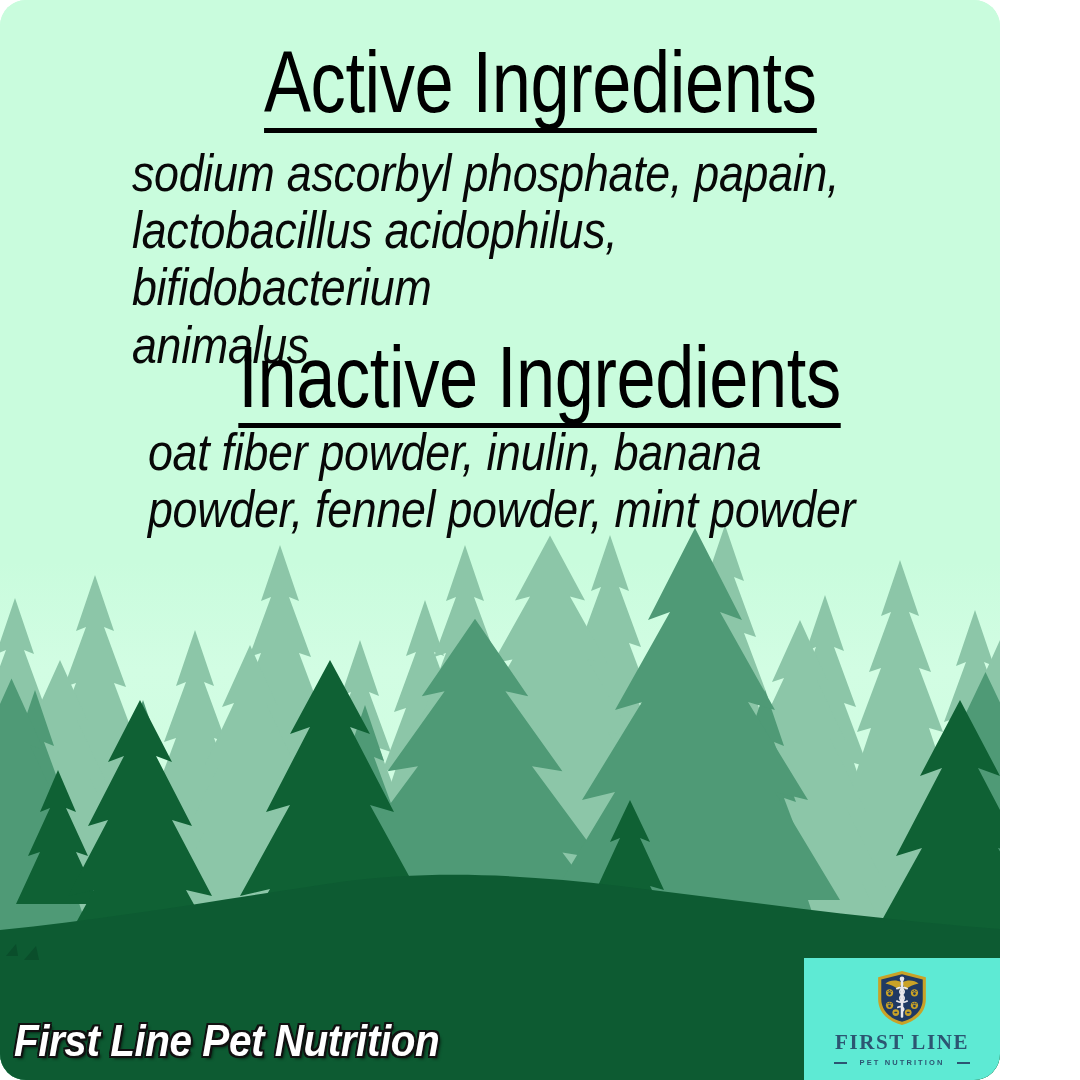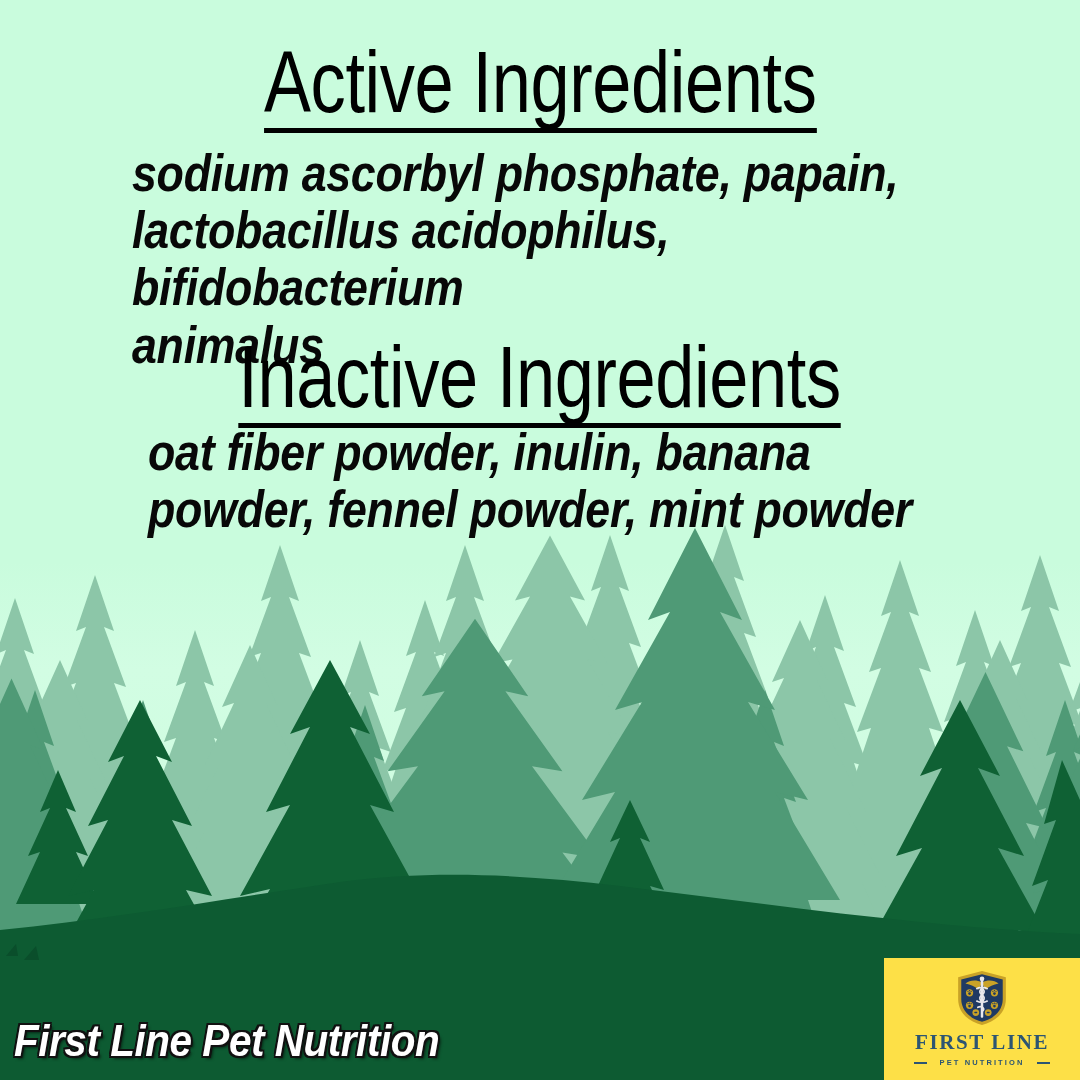--- a/index.html
+++ b/index.html
@@ -2,25 +2,26 @@
 <html><head>
 <meta charset="utf-8">
 <style>
   html, body {
     margin: 0;
     padding: 0;
     background: #ffffff;
   }
   #poster {
     position: relative;
-    width: 1080px;
+    width: 1000px;
     height: 1080px;
     overflow: hidden;
     background: #c9fcdd;
     font-family: "DejaVu Sans", sans-serif;
+    border-radius: 26px;
   }
 
   
   .sky {
     position: absolute;
     inset: 0;
     background: linear-gradient(180deg, #c9fcdd 0%, #c9fcdd 52%, #d2fde3 62%, #c9fcdd 100%);
   }
 
   
@@ -63,21 +64,21 @@
     top: 333px;
     width: 1080px;
     font-size: 88px;
   }
 
   .body-text {
     position: absolute;
     color: #080808;
     font-family: "Liberation Sans Narrow", "Liberation Sans", sans-serif;
     font-style: italic;
-    font-weight: 700;
+    font-weight: 400;
     font-stretch: condensed;
     font-size: 52px;
     line-height: 1.10;
     letter-spacing: -0.3px;
     text-align: left;
   }
   #body-active {
     left: 132px;
     top: 145px;
     width: 900px;
@@ -121,21 +122,21 @@
       3px 3px 3px rgba(0,0,0,0.55);
   }
 
   
   #logo-card {
     position: absolute;
     right: 0px;
     bottom: 0px;
     width: 196px;
     height: 122px;
-    background: #fde047;
+    background: #5eead4;
     z-index: 9;
     display: flex;
     flex-direction: column;
     align-items: center;
     justify-content: flex-start;
     padding-top: 12px;
     box-sizing: border-box;
   }
   #logo-shield { width: 54px; height: 56px; display:block; }
   #logo-wordmark {

